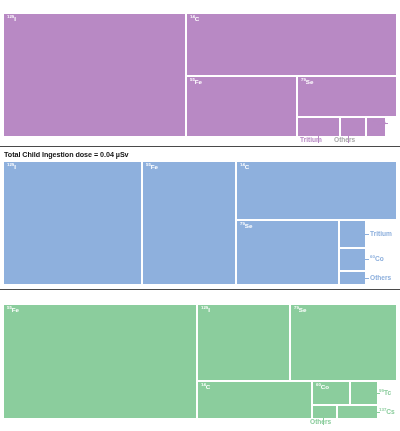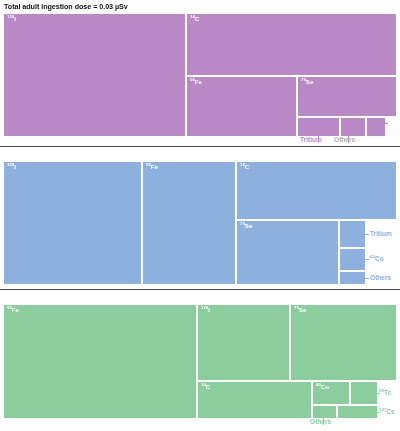--- a/index.html
+++ b/index.html
@@ -43,21 +43,20 @@
   
   .p3 .tile{background:#8bcd9d;}
   .p3 .callout, .p3 .leader{color:#8bcd9d;}
   .callout.grey{color:#a9a9a9;}
 </style>
 </head>
 <body>
 
 <div class="panel p1" style="position:absolute;left:0;top:0;height:146px;">
 
-  <div class="panel-title" style="top:2px;">Total adult ingestion dose = 0.03 µSv</div>
 
   <div class="plot" style="top:14px;width:392px;height:122px;">
 
     <div class="tile" style="left:0px;top:0px;width:181px;height:122px;">
       <span class="tile-label"><sup>129</sup><span>I</span></span>
     </div>
 
     <div class="tile" style="left:183px;top:0px;width:209px;height:61px;">
       <span class="tile-label"><sup>14</sup><span>C</span></span>
     </div>
@@ -81,20 +80,21 @@
   <div class="leader" style="left:348px;top:136px;width:1px;height:7px;background:#b889c4;"></div>
   <div class="callout grey" style="left:334px;top:137px;">Others</div>
 
   <div class="leader" style="left:381px;top:123px;width:7px;height:1px;background:#b889c4;"></div>
   <div class="callout" style="left:372px;top:120px;"><sup style="font-size:4.4px;vertical-align:super;line-height:0;">60</sup><span>Co</span></div>
 </div>
 
 <div class="panel p2" style="position:absolute;left:0;top:146px;height:143px;">
 
   <div class="panel-divider" style="top:0px;"></div>
+  <div class="panel-title" style="top:4px;">Total Child Ingestion dose = 0.04 µSv</div>
 
   <div class="plot" style="top:16px;width:392px;height:122px;">
 
     <div class="tile" style="left:0px;top:0px;width:137px;height:122px;">
       <span class="tile-label"><sup>129</sup><span>I</span></span>
     </div>
 
     <div class="tile" style="left:139px;top:0px;width:92px;height:122px;">
       <span class="tile-label"><sup>55</sup><span>Fe</span></span>
     </div>

